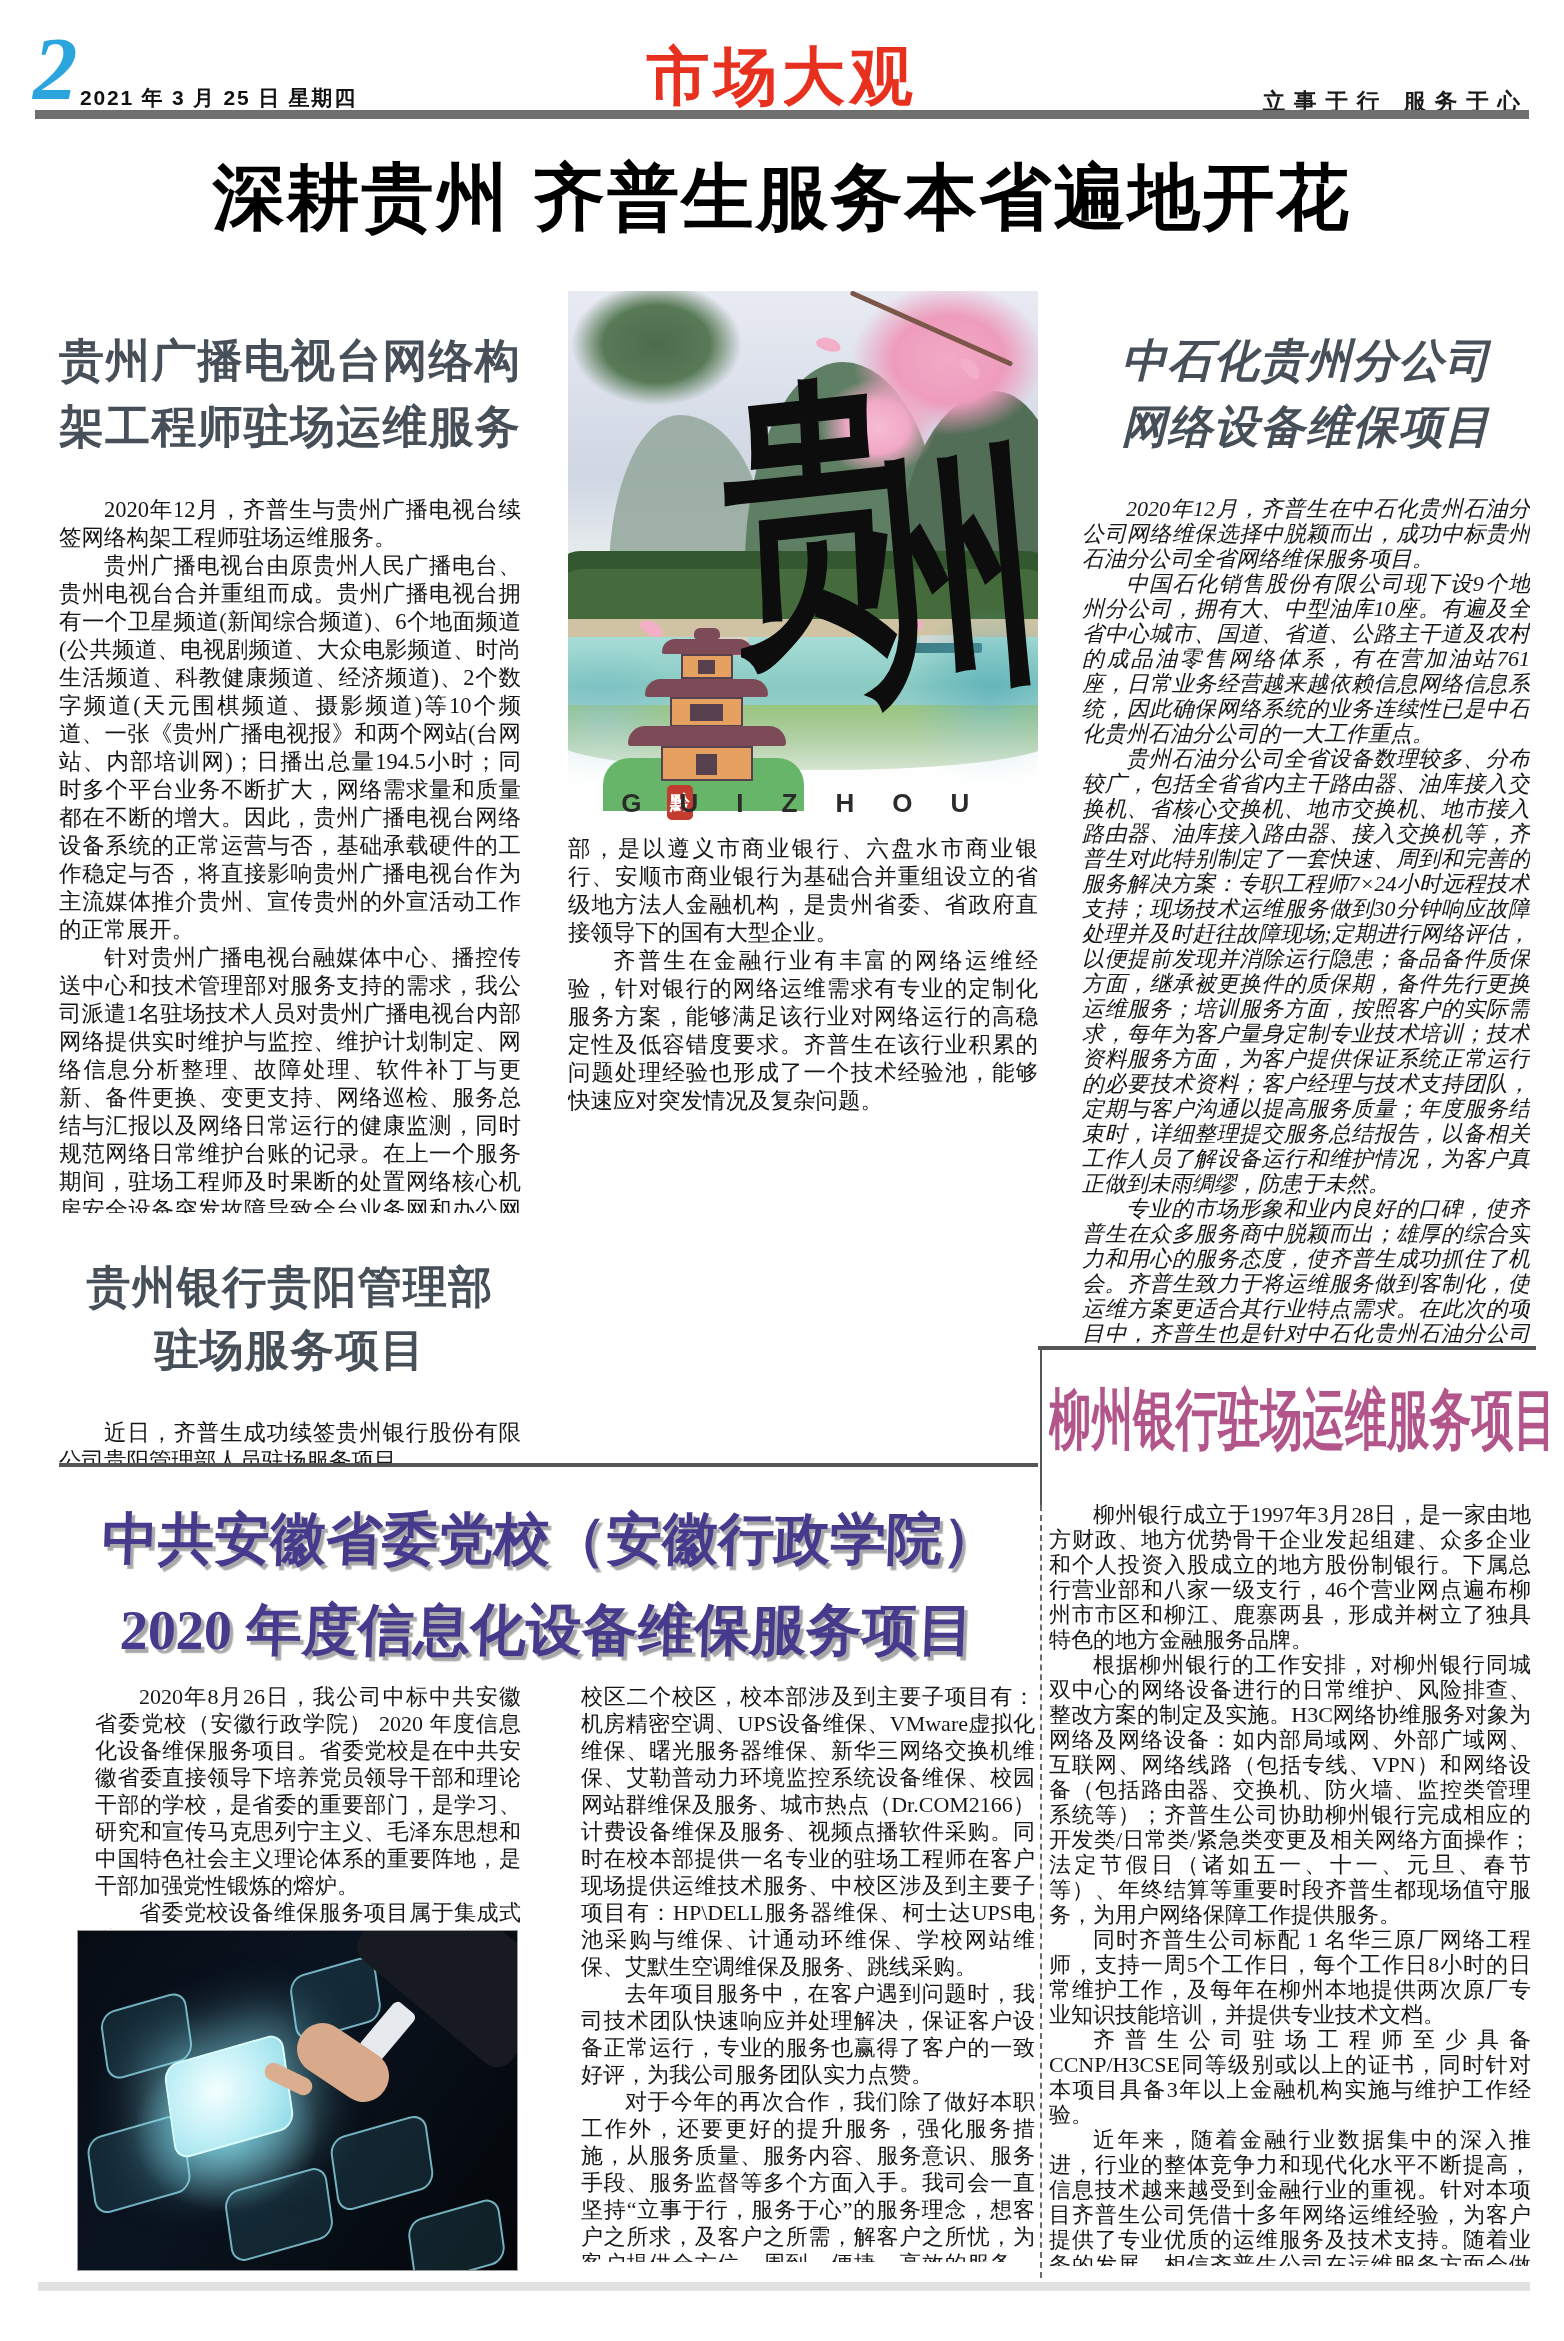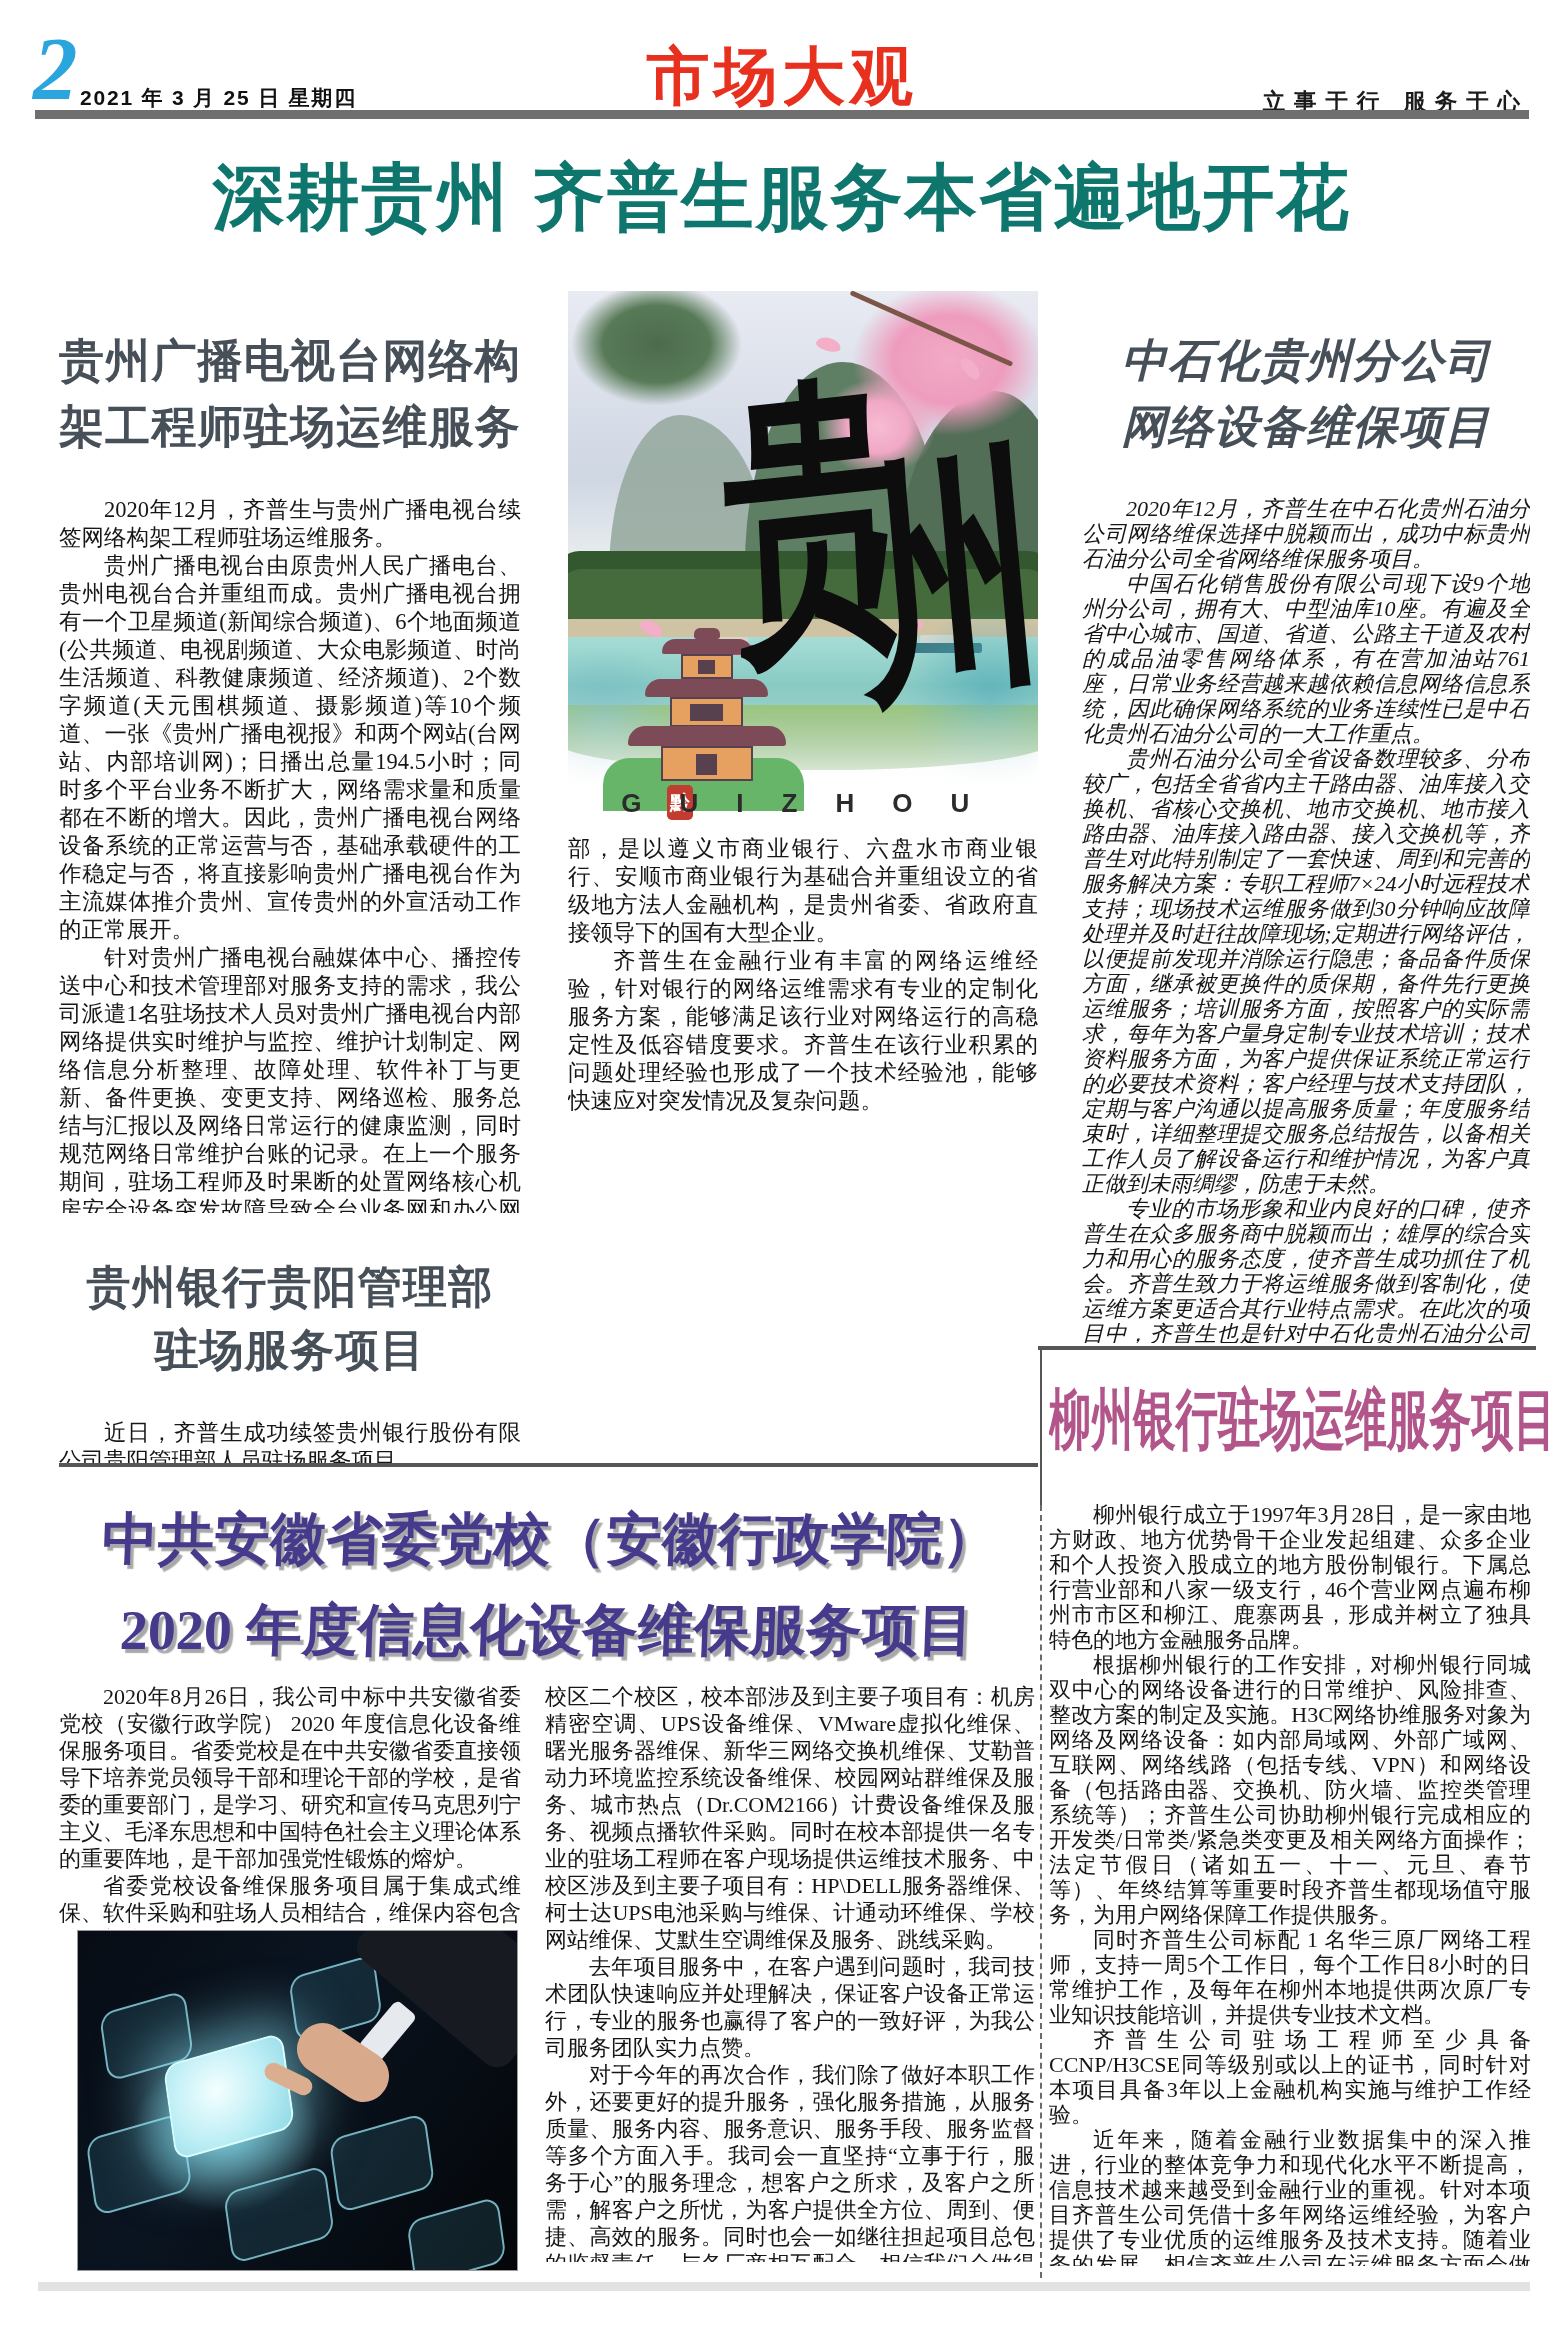--- a/index.html
+++ b/index.html
@@ -17,34 +17,34 @@
   .masthead{ position:absolute; left:50%; transform:translateX(-50%); top:34px;
     font-size:63px; color:#e8301f; font-family:"Liberation Sans",sans-serif;
     font-weight:900; letter-spacing:4.7px; white-space:nowrap;}
   .slogan{ position:absolute; right:35px; top:86px; font-size:22.5px; color:#1b1b1b;
     font-family:"Liberation Sans",sans-serif; font-weight:700; letter-spacing:8.9px; white-space:nowrap;}
   .toprule{ position:absolute; left:35px; top:110px; width:1494px; height:5.3px;
     border-top:6.5px solid #6f6f6f; border-bottom:3px solid #6f6f6f;}
 
   
   .main-headline{ position:absolute; left:0; top:150px; width:100%; text-align:center;
-    font-size:72px; font-weight:900; color:#0f766e; letter-spacing:2.4px;
+    font-size:72px; font-weight:900; color:#000000; letter-spacing:2.4px;
     font-family:"Liberation Sans",sans-serif; white-space:nowrap;}
 
   
   .art-title{ text-align:center; font-family:"Liberation Sans",sans-serif; font-weight:900;
     color:#475059; font-size:45px; line-height:1.45; letter-spacing:1.2px;}
   .art-title .tline{ display:block;text-align:center; }
 
   
   .body-p{ margin:0; color:#161616; text-align:justify; text-indent:2em;
     font-size:22.5px; line-height:28px; }
   .noindent{ text-indent:0; }
   .tight .body-p{ font-size:22px; line-height:25px; }
-  .bsec .body-p{ font-size:22px; line-height:27px; }
+  .bsec .body-p{ font-size:22px; line-height:27px;margin-left:36px; }
 
   
   #gztv-block{ position:absolute; left:59px; top:291px; width:462px; height:922px; overflow:hidden;}
   #gztv-body{ margin-top:32px; }
   #bank-block{ position:absolute; left:59px; top:1218px; width:462px; height:247px; overflow:hidden;}
   #bank-body{ margin-top:33px; }
   #midtext-block{ position:absolute; left:568px; top:835px; width:470px; height:582px; overflow:hidden;}
   #right-block{ position:absolute; left:1082px; top:291px; width:448px; height:1052px; overflow:hidden;font-style:italic;}
   #right-body{ margin-top:31px; }
 

